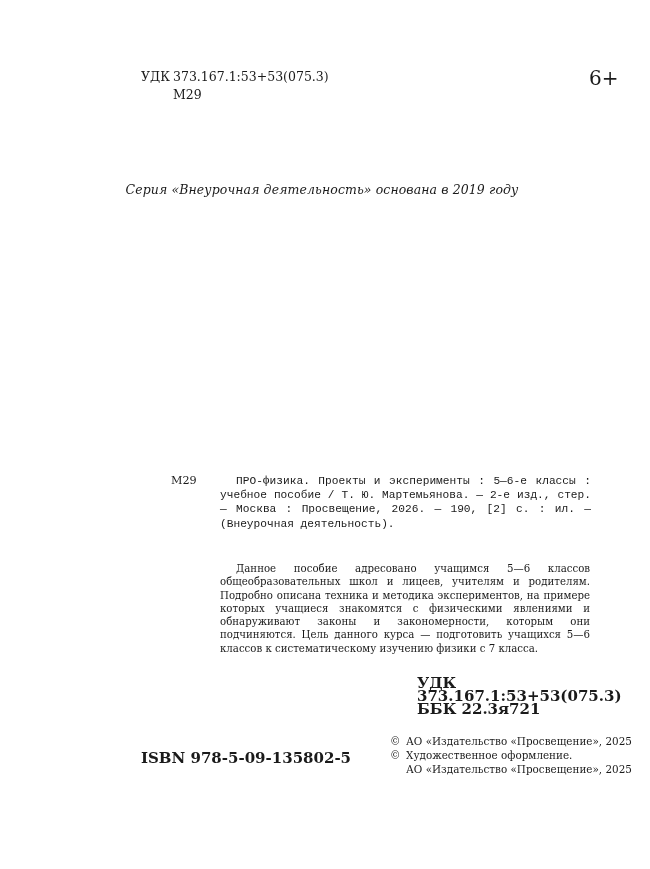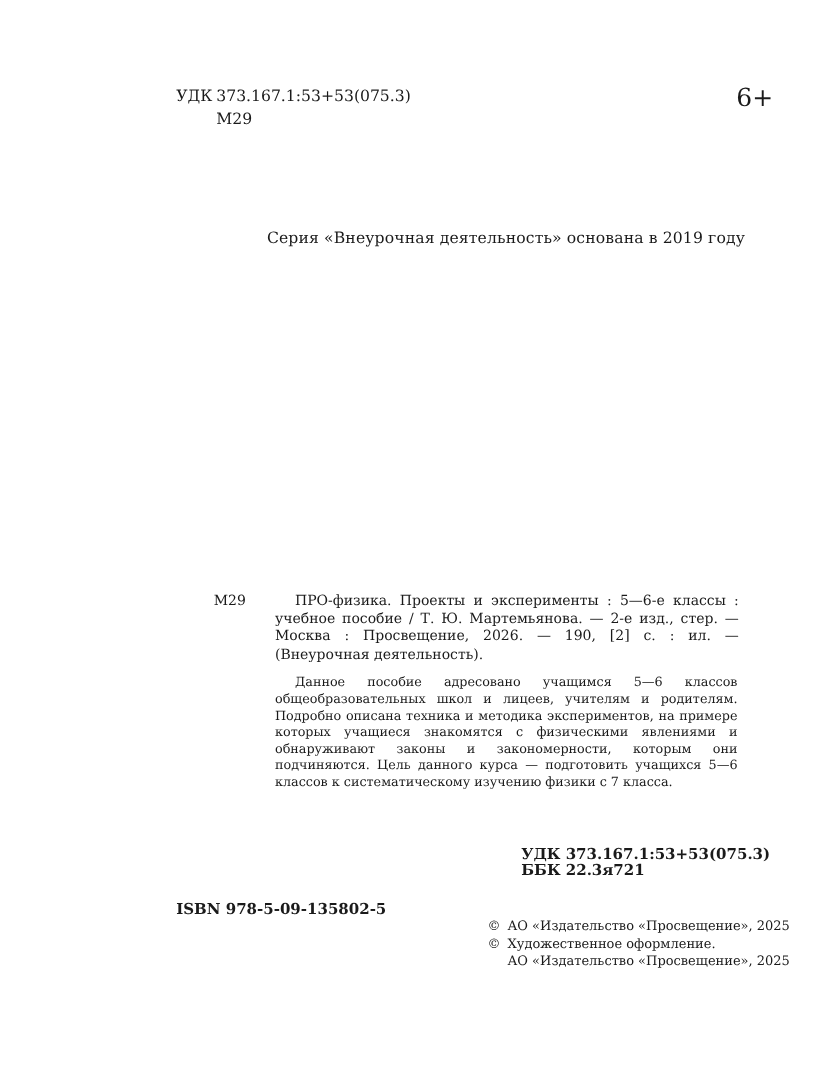--- a/index.html
+++ b/index.html
@@ -17,47 +17,48 @@
       font-size: 12.5px; line-height: 18px;
     }
     .cls-row { display: flex; white-space: nowrap; }
     .cls-key { width: 24px; margin-right: 8px; }
     .age {
       left: 541px; top: 66px;
       font-size: 20px;
     }
     .series {
       left: 0; width: 548px; top: 182px;
-      text-align: right;
+      text-align: center;
+      font-style: italic;
       font-size: 12.5px;
       letter-spacing: 0.1px;
     }
     .biblio {
       left: 123px; top: 474px;
       width: 420px;
       font-size: 11.2px; line-height: 14.2px;
     }
     .author { padding-left: 49px; font-weight: bold; }
     .entry-wrap { display: flex; }
     .code { width: 49px; flex: none; }
-    .entry { text-align: justify; text-indent: 16px; hyphens: manual; }
+    .entry { text-align: justify; text-indent: 16px; hyphens: manual; font-family: Liberation Mono, monospace; }
     .isbn-line { padding-left: 65px; margin-top: 3px; }
     .annot {
-      left: 172px; top: 540px; width: 370px;
+      left: 172px; top: 562px; width: 370px;
       font-size: 10.2px; line-height: 13.3px;
     }
     .annot p { margin: 0; text-indent: 16px; text-align: justify; }
     .class-bottom {
       left: 369px; top: 677px;
-      font-size: 12px; line-height: 13px;
+      font-size: 15px; line-height: 13px;
       font-weight: bold;
     }
     .isbn-bottom {
-      left: 93px; top: 720px;
-      font-size: 12px; font-weight: bold;
+      left: 93px; top: 749px;
+      font-size: 15px; font-weight: bold;
     }
     .copyright {
       left: 342px; top: 734px;
       font-size: 10.4px; line-height: 14.2px;
     }
     .cr-row { display: flex; white-space: nowrap; }
     .cr-sym { width: 16px; flex: none; }
   </style>
 </head>
 <body>

